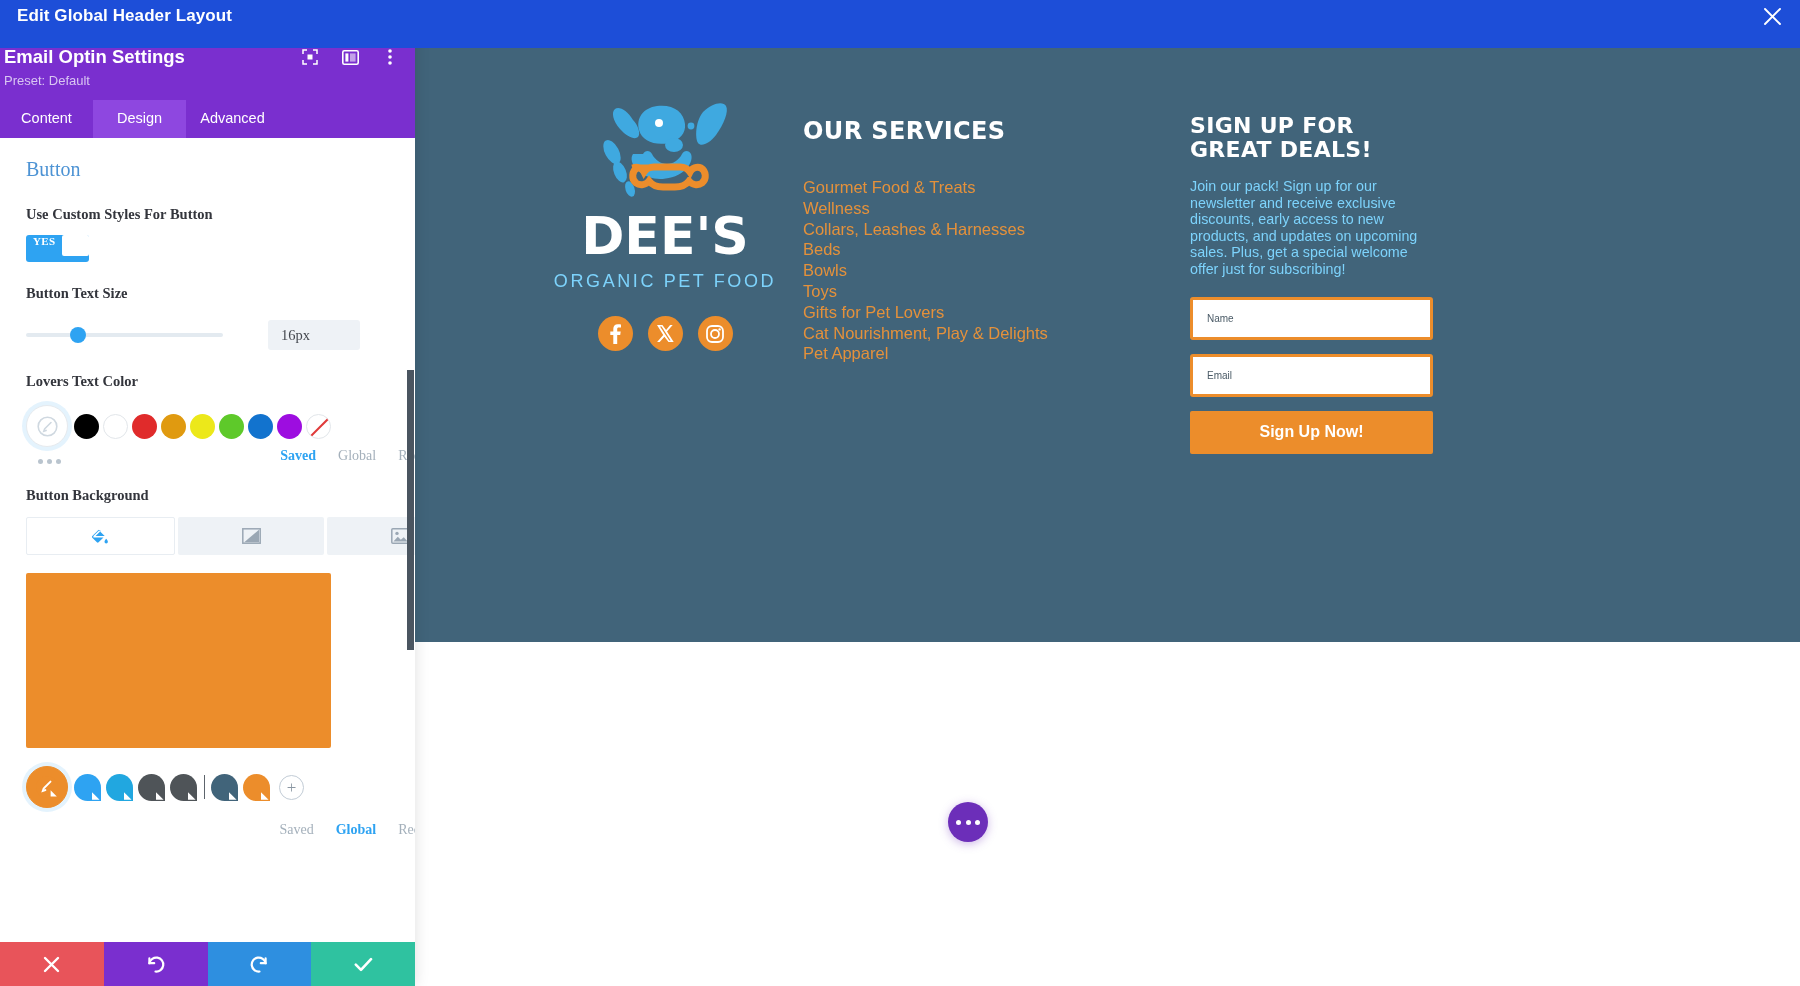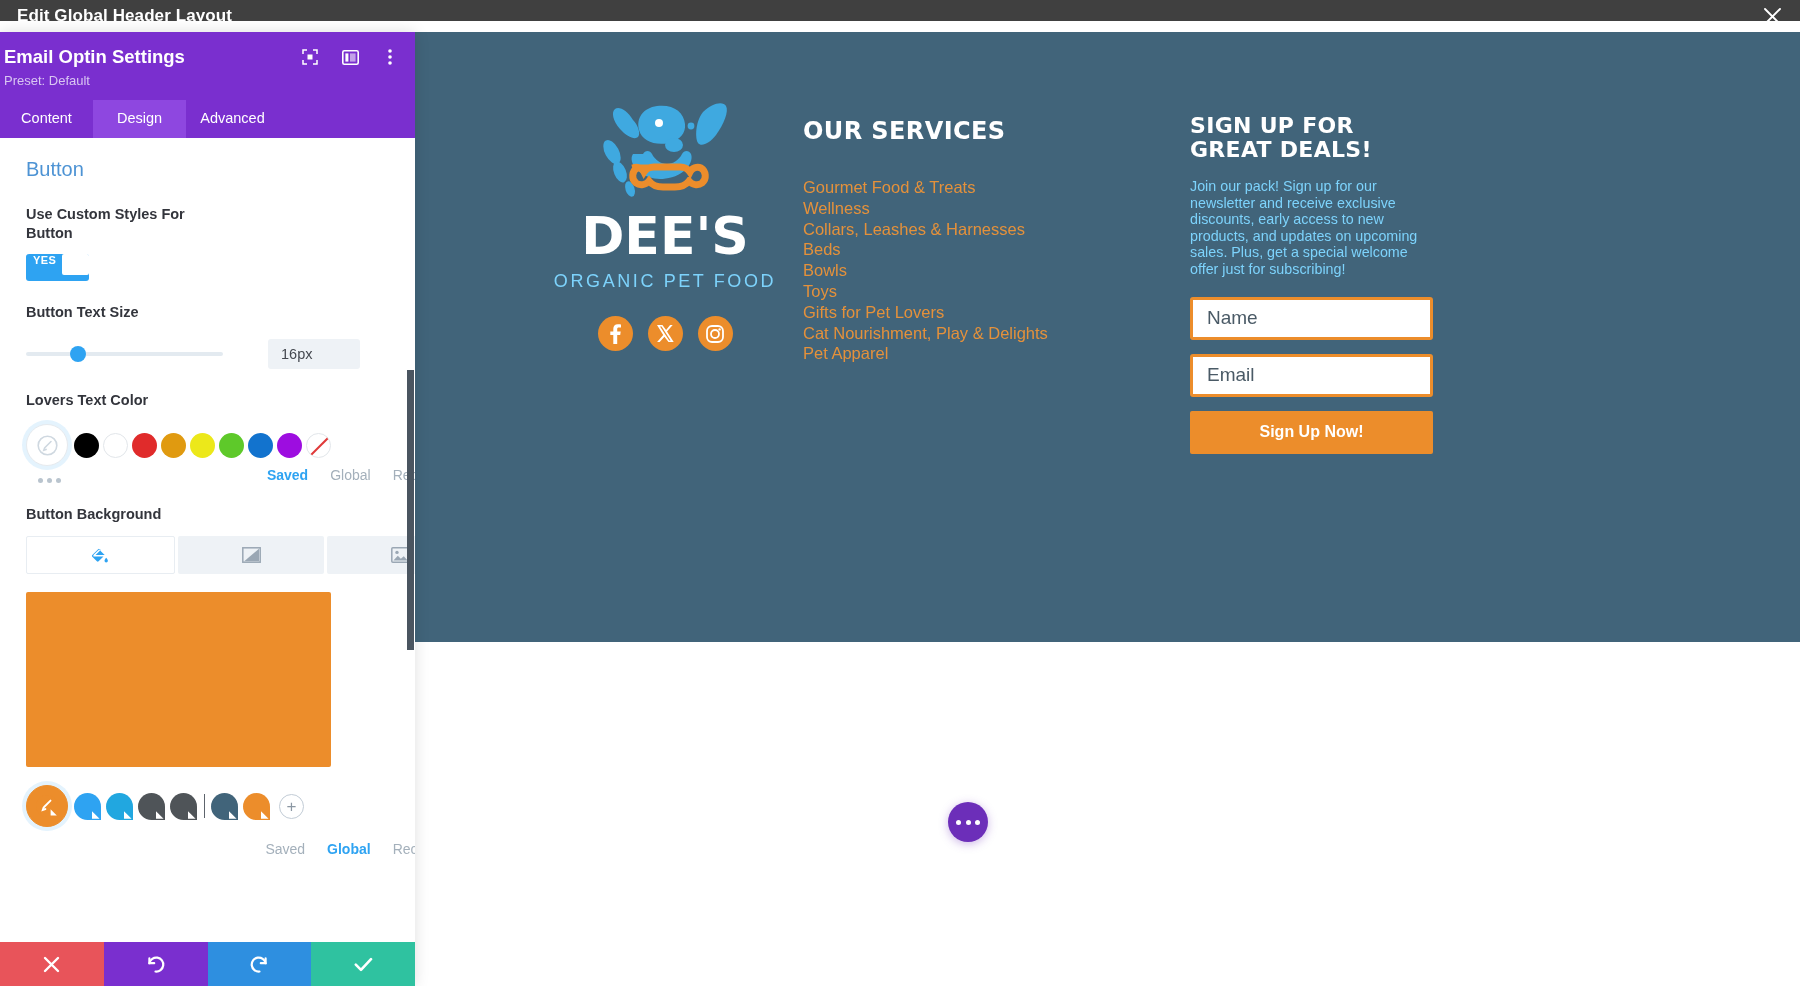--- a/index.html
+++ b/index.html
@@ -5,22 +5,22 @@
   * { box-sizing: border-box; margin: 0; padding: 0; }
   html, body {
     width: 1800px; height: 986px;
     font-family: "Liberation Sans", sans-serif;
     overflow: hidden; background: #ffffff;
   }
   #app { position: relative; width: 1800px; height: 986px; }
 
   
   .topbar {
-    position: absolute; left: 0; top: 0; width: 1800px; height: 21px;
-    background: #404040; z-index: 40;
+    position: absolute; left: 0; top: 0; width: 1800px; height: 48px;
+    background: #1d4ed8; z-index: 40;
   }
   .topbar-title {
     position: absolute; left: 17px; top: 6px;
     font-size: 17px; font-weight: bold; color: #ffffff; letter-spacing: .1px;
   }
   .topbar-close {
     position: absolute; right: 16px; top: 4px;
     width: 24px; height: 24px; color: #fff; cursor: pointer;
     display: flex; align-items: center; justify-content: center;
   }
@@ -72,21 +72,21 @@
     font-size: 22px; line-height: 24px; color: #ffffff; letter-spacing: .3px;
   }
   .optin-body {
     margin-top: 16px; font-size: 14.3px; line-height: 16.6px; color: #7dd3fc;
     width: 247px;
   }
   .optin-field {
     margin-top: 14px; width: 243px; height: 43px; background: #ffffff;
     border: 3px solid #ec8d2b; border-radius: 3px;
     display: flex; align-items: center; padding-left: 14px;
-    font-size: 19px; color: #4a5a66; cursor: text;
+    font-size: 10px; color: #4a5a66; cursor: text;
   }
   .optin-field.first { margin-top: 19px; }
   .optin-btn {
     margin-top: 14px; width: 243px; height: 43px; background: #ec8d2b;
     display: flex; align-items: center; justify-content: center;
     font-size: 16px; font-weight: bold; color: #ffffff; cursor: pointer;
     border-radius: 2px;
   }
 
   
@@ -114,21 +114,21 @@
            display: flex; align-items: center; justify-content: center; }
 
   .tabs { display: flex; background: #7a2fcf; }
   .tab {
     flex: 0 0 auto; padding: 10px 0 12px 0; width: 93px; text-align: center;
     font-size: 14.5px; color: #ffffff; cursor: pointer;
   }
   .tab.active { background: #8e47e0; font-weight: normal; }
 
   .panel-body { flex: 1; overflow: hidden; position: relative; background: #fff; }
-  .scroll-inner { position: absolute; left: 0; top: 0; width: 500px; padding: 0 26px; }
+  .scroll-inner { position: absolute; left: 0; top: 0; width: 500px; padding: 0 26px; font-family: Liberation Serif, serif; }
 
   .section-head {
     display: flex; align-items: center; justify-content: space-between;
     padding: 20px 0 2px 0;
   }
   .section-title { font-size: 20px; color: #4d93d4; font-weight: normal; }
   .section-actions { display: flex; align-items: center; gap: 18px; }
   .chev, .kebab { color: #4d93d4; cursor: pointer; display:flex; }
 
   .field-label {

